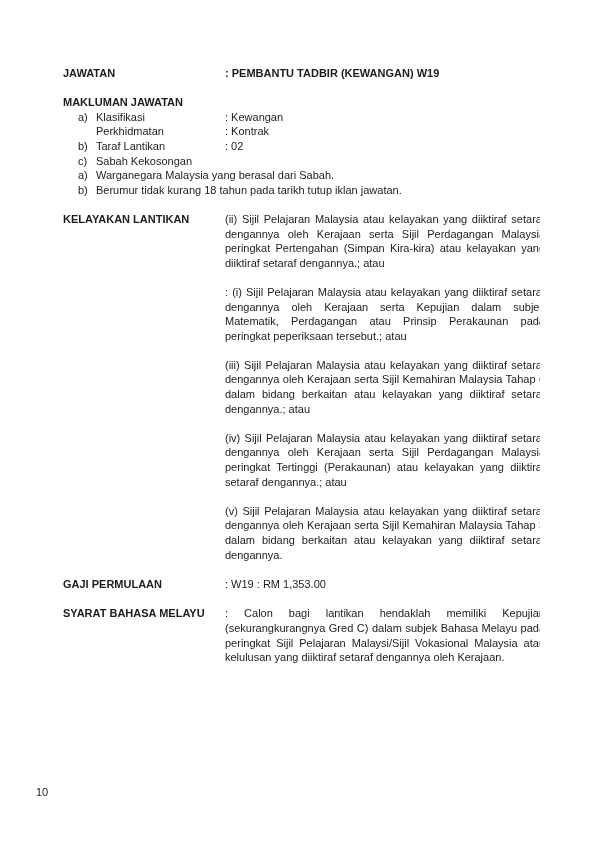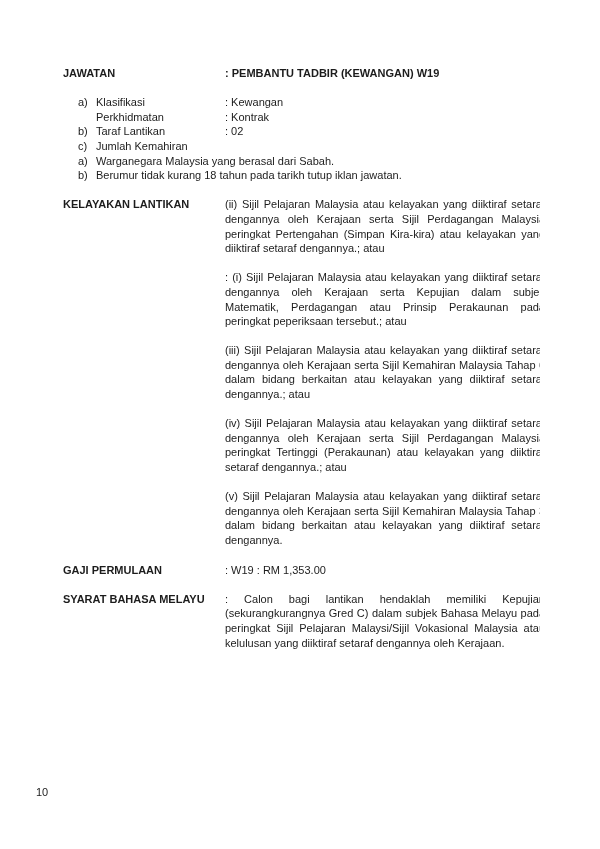--- a/index.html
+++ b/index.html
@@ -70,39 +70,40 @@
   <div class="content">
 
     <div class="row">
       <div class="label bold">JAWATAN</div>
       <div class="value bold">: PEMBANTU TADBIR (KEWANGAN) W19</div>
     </div>
 
     <div class="spacer"></div>
 
     <div>
+      <div class="heading">MAKLUMAN JAWATAN</div>
 
       <div class="sub-row">
         <span class="sub-letter">a)</span>
         <span class="sub-label">Klasifikasi</span>
         <span class="sub-value">: Kewangan</span>
       </div>
       <div class="sub-row">
         <span class="sub-letter"></span>
         <span class="sub-label">Perkhidmatan</span>
         <span class="sub-value">: Kontrak</span>
       </div>
       <div class="sub-row">
         <span class="sub-letter">b)</span>
         <span class="sub-label">Taraf Lantikan</span>
         <span class="sub-value">: 02</span>
       </div>
       <div class="sub-row">
         <span class="sub-letter">c)</span>
-        <span class="sub-label">Jumlah Kemahiran</span>
+        <span class="sub-label">Sabah Kekosongan</span>
         <span class="sub-value"></span>
       </div>
     </div>
 
     <div>
 
       <div class="sub-row">
         <span class="sub-letter">a)</span>
         <span class="sub-text">Warganegara Malaysia yang berasal dari Sabah.</span>
       </div>

